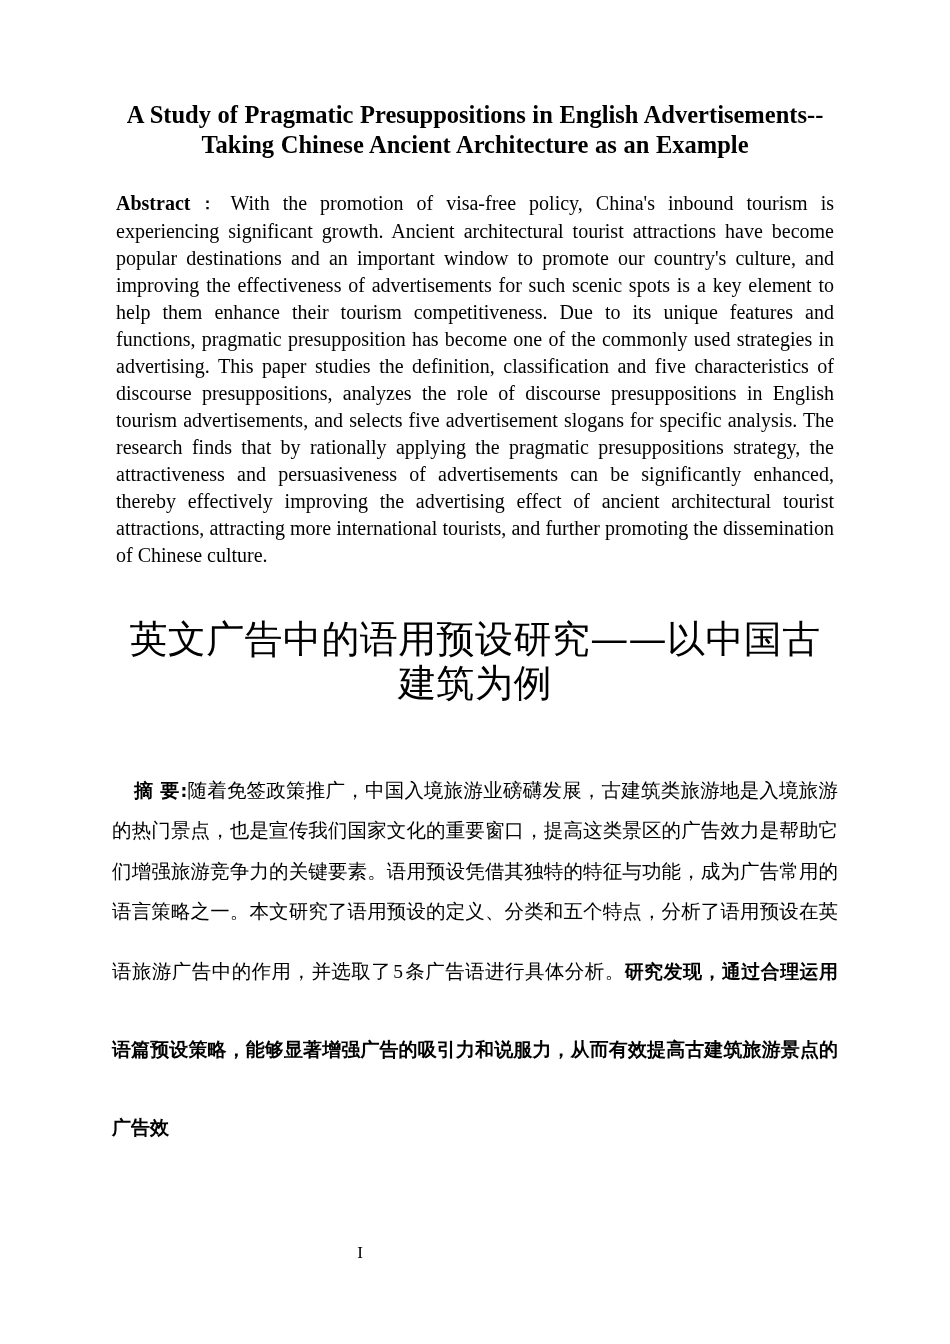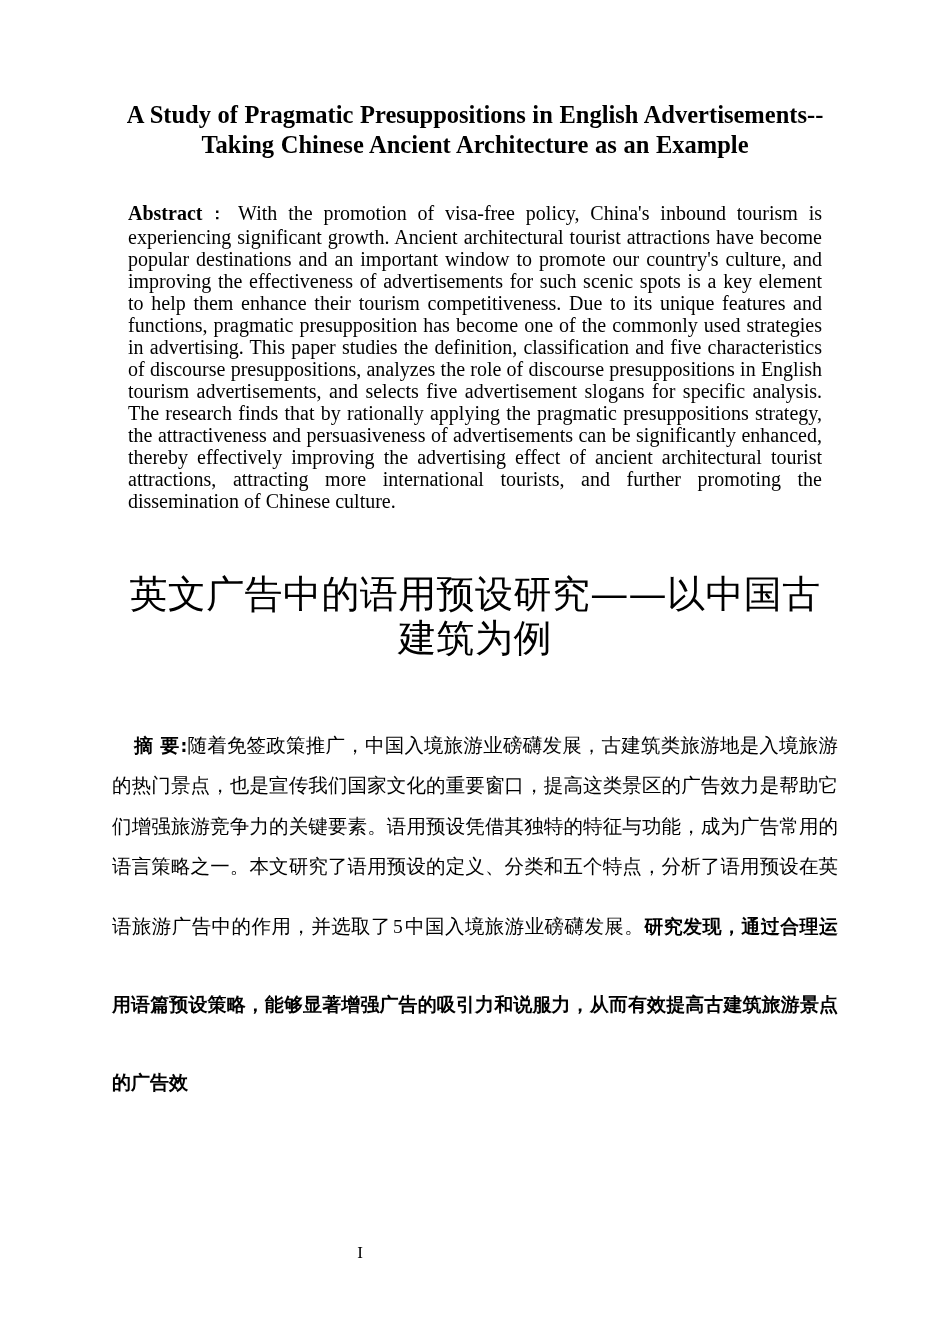--- a/index.html
+++ b/index.html
@@ -41,24 +41,24 @@
     font-weight: bold;
     font-size: 24.5px;
     line-height: 29.5px;
     text-align: center;
     letter-spacing: 0px;
     word-spacing: 0.5px;
   }
 
   
   .en-abstract {
-    margin: 16px;
+    margin: 4px;
     padding-top: 27px;
     font-size: 20px;
-    line-height: 22px;
+    line-height: 27px;
     text-align: justify;
     text-justify: inter-word;
     text-align-last: left;
     word-spacing: 0px;
   }
   .en-abstract .lead {
     font-weight: bold;
   }
   .en-abstract .colon {
     font-weight: bold;
@@ -149,19 +149,19 @@
     <h1 class="en-title">A Study of Pragmatic Presuppositions in English Advertisements--Taking Chinese Ancient Architecture as an Example</h1>
 
     <p class="en-abstract">
       <span class="lead">Abstract</span><span class="colon">：</span><span>With the promotion of visa-free policy, China's inbound tourism is experiencing significant growth. Ancient architectural tourist attractions have become popular destinations and an important window to promote our country's culture, and improving the effectiveness of advertisements for such scenic spots is a key element to help them enhance their tourism competitiveness. Due to its unique features and functions, pragmatic presupposition has become one of the commonly used strategies in advertising. This paper studies the definition, classification and five characteristics of discourse presuppositions, analyzes the role of discourse presuppositions in English tourism advertisements, and selects five advertisement slogans for specific analysis. The research finds that by rationally applying the pragmatic presuppositions strategy, the attractiveness and persuasiveness of advertisements can be significantly enhanced, thereby effectively improving the advertising effect of ancient architectural tourist attractions, attracting more international tourists, and further promoting the dissemination of Chinese culture.</span>
     </p>
 
 
     <h2 class="cn-title">英文广告中的语用预设研究——以中国古建筑为例</h2>
 
     <p class="cn-abstract">
-      <span class="cn-lead">摘 要</span><span class="cn-lead-colon">:</span><span>随着免签政策推广，中国入境旅游业磅礴发展，古建筑类旅游地是入境旅游的热门景点，也是宣传我们国家文化的重要窗口，提高这类景区的广告效力是帮助它们增强旅游竞争力的关键要素。语用预设凭借其独特的特征与功能，成为广告常用的语言策略之一。本文研究了语用预设的定义、分类和五个特点，分析了语用预设在英语旅游广告中的作用，并选取了</span><span class="num">5</span><span>中国入境旅游业磅礴发展。</span><span class="hei">研究发现，通过合理运用语篇预设策略，能够显著增强广告的吸引力和说服力，从而有效提高古建筑旅游景点的广告效</span>
+      <span class="cn-lead">摘 要</span><span class="cn-lead-colon">:</span><span>随着免签政策推广，中国入境旅游业磅礴发展，古建筑类旅游地是入境旅游的热门景点，也是宣传我们国家文化的重要窗口，提高这类景区的广告效力是帮助它们增强旅游竞争力的关键要素。语用预设凭借其独特的特征与功能，成为广告常用的语言策略之一。本文研究了语用预设的定义、分类和五个特点，分析了语用预设在英语旅游广告中的作用，并选取了</span><span class="num">5</span><span>条广告语进行具体分析。</span><span class="hei">研究发现，通过合理运用语篇预设策略，能够显著增强广告的吸引力和说服力，从而有效提高古建筑旅游景点的广告效</span>
     </p>
 
   </div>
 
   <div class="page-number">I</div>
 </div>
 
 </body></html>

